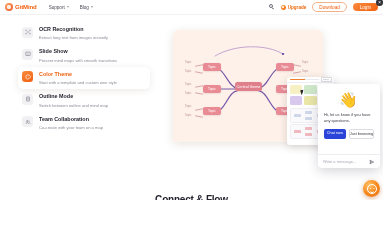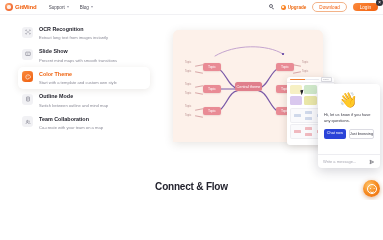--- a/index.html
+++ b/index.html
@@ -139,21 +139,21 @@
   .launcher .face{width:10px;height:10px;border-radius:50%;border:.9px solid #fff;position:relative;box-sizing:border-box;}
   .launcher .face::before{content:"";position:absolute;left:2px;top:3px;width:1.3px;height:1.3px;border-radius:50%;background:#fff;box-shadow:3.6px 0 0 #fff;}
   .launcher .face::after{content:"";position:absolute;left:2.2px;top:5.4px;width:4px;height:2px;border-bottom:.9px solid #fff;border-radius:0 0 4px 4px;}
   .close-badge{
     position:absolute;right:0px;top:-1px;width:7px;height:7px;border-radius:50%;
     background:#2f2f38;color:#fff;font-size:4.6px;line-height:7px;text-align:center;
     z-index:51;cursor:pointer;
   }
 
   
-  .bottom-band{position:absolute;left:0;right:0;bottom:13px;height:28px;background:#fff;z-index:10;}
+  .bottom-band{position:absolute;left:0;right:0;bottom:0;height:28px;background:#fff;z-index:10;}
   .bottom-title{
     position:absolute;left:0;right:0;bottom:-5px;text-align:center;
     font-size:10px;font-weight:bold;color:#23232e;letter-spacing:-.2px;
   }
 </style>
 </head>
 <body>
 
 <div class="page">
 

